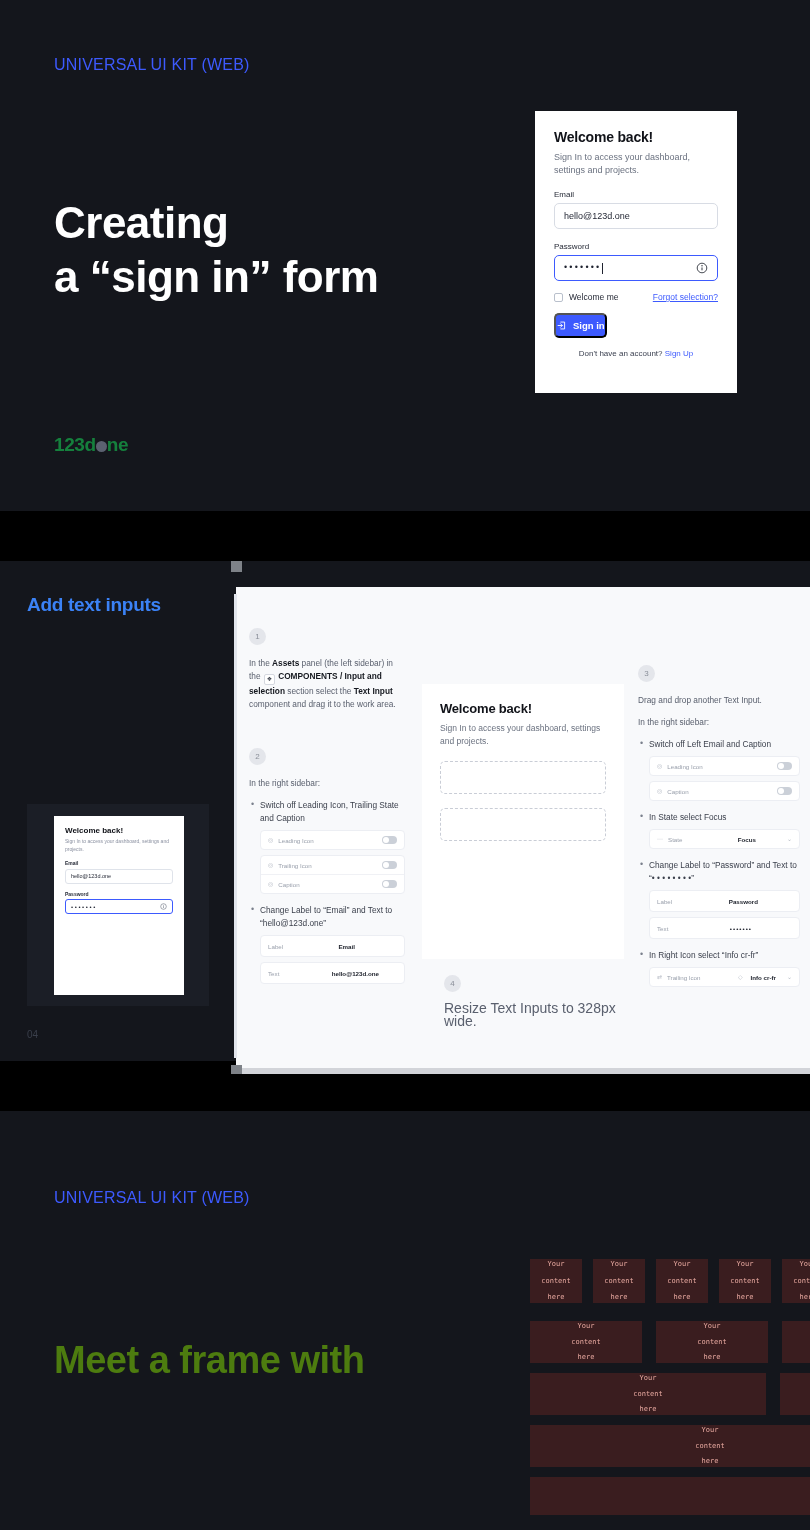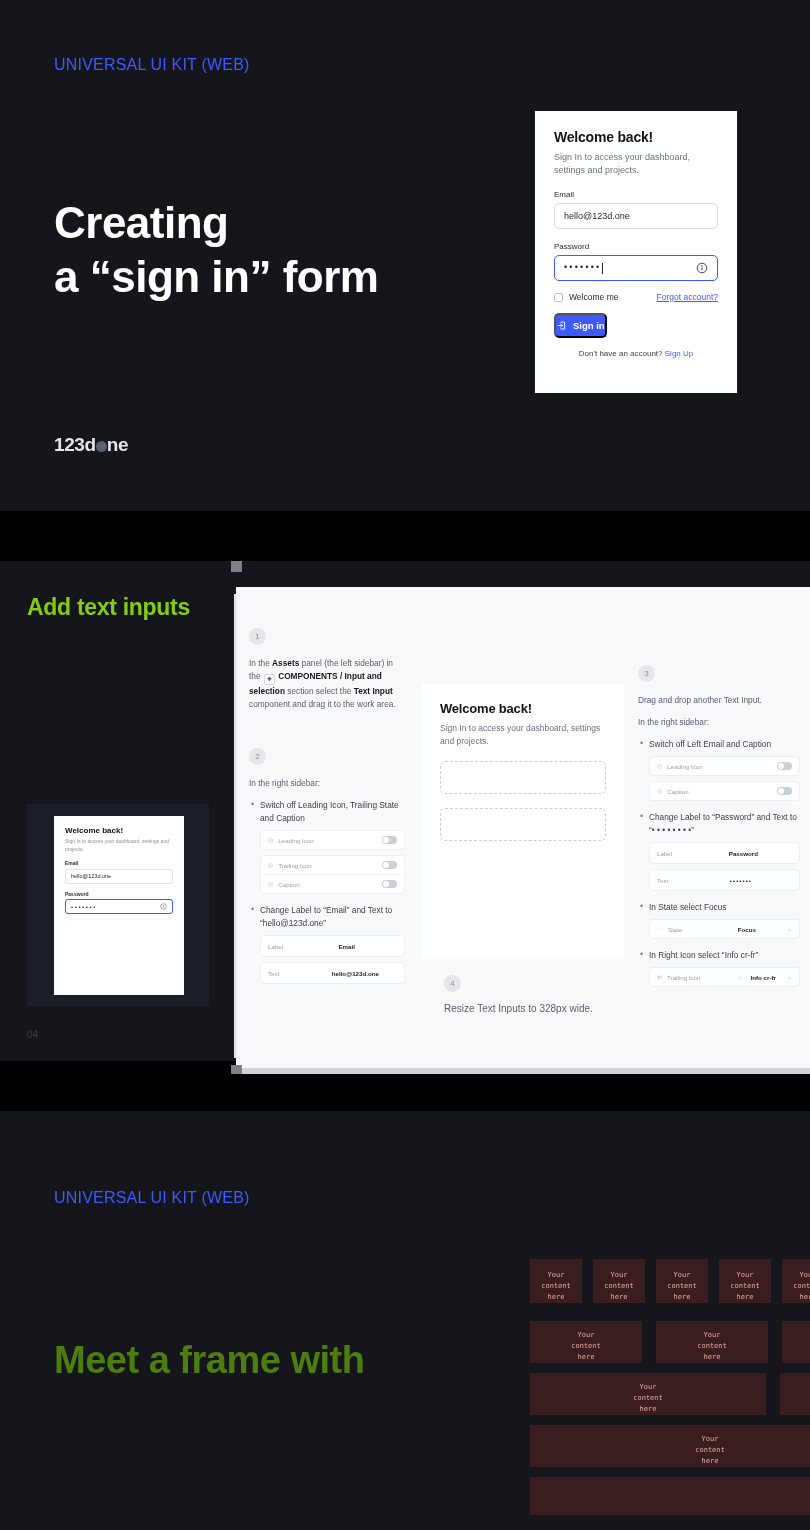--- a/index.html
+++ b/index.html
@@ -21,21 +21,21 @@
     font-size: 16px; letter-spacing: .2px; color: #3d5afe;
     font-weight: 400;
   }
   .slide1 .headline {
     position: absolute; left: 54px; top: 196px;
     font-size: 44px; line-height: 54px; color: #fff;
     font-weight: 700; letter-spacing: -.5px;
   }
   .logo {
     position: absolute; left: 54px; top: 434px;
-    font-size: 19px; font-weight: 700; color: #e5e5e5; letter-spacing: -.4px;
+    font-size: 19px; font-weight: 700; color: #15803d; letter-spacing: -.4px;
   }
   .logo .dot {
     display: inline-block; width: 11px; height: 11px; border-radius: 50%;
     background: #5b6170; position: relative; top: 1px; margin: 0 0px;
   }
 
   
   .signin-card {
     position: absolute; left: 535px; top: 111px; width: 202px; height: 282px;
     background: #ffffff; padding: 18px 19px;
@@ -69,21 +69,21 @@
   
   .band { position: absolute; left: 0; width: 810px; background: #000; }
 
   
   .slide2 {
     position: absolute; left: 0; top: 561px; width: 810px; height: 500px;
     background: #14161c;
   }
   .slide2 .title {
     position: absolute; left: 27px; top: 33px;
-    font-size: 23px; font-weight: 700; color: #84cc16; letter-spacing: -.3px;
+    font-size: 19px; font-weight: 700; color: #3b82f6; letter-spacing: -.3px;
   }
   .pagenum {
     position: absolute; left: 27px; top: 468px;
     font-size: 10px; color: #3a3f4b; font-weight: 500;
   }
   .mini-wrap {
     position: absolute; left: 27px; top: 804px; width: 182px; height: 202px;
   }
   .mini-card {
     position: absolute; left: 54px; top: 816px;
@@ -160,38 +160,38 @@
   .preview-card {
     position: absolute; left: 422px; top: 684px; width: 202px; height: 275px;
     background: #fff; padding: 17px 18px;
   }
   .pc-title { font-size: 13px; font-weight: 700; color: #111319; letter-spacing: -.2px; }
   .pc-sub { margin-top: 6px; font-size: 8.5px; line-height: 12.5px; color: #6b7280; }
   .ph-box {
     margin-top: 14px; height: 33px; border: 1px dashed #c9cdd6; border-radius: 5px;
   }
   .step4 { position: absolute; left: 444px; top: 975px; }
-  .step4 .cap { margin-top: 10px; font-size: 10px; color: #5a606e; }
+  .step4 .cap { margin-top: 10px; font-size: 14px; color: #5a606e; }
 
   
   .slide3 {
     position: absolute; left: 0; top: 1111px; width: 810px; height: 419px;
     background: #14161c;
   }
   .slide3 .kicker { top: 78px; }
   .slide3 .headline {
     position: absolute; left: 54px; top: 222px;
     font-size: 38px; line-height: 54px; color: #4d7c0f; font-weight: 700; letter-spacing: -.5px;
   }
   .al-stage { position: absolute; left: 520px; top: 148px; width: 290px; height: 271px; }
   .al-row { position: absolute; display: flex; gap: 12px; }
   .al-box {
     background: #3a1d1f; color: #e8a9a0; font-family: "DejaVu Sans Mono", monospace;
     font-size: 7px; line-height: 11px; text-align: center;
-    display: flex; flex-direction: column; align-items: center; justify-content: flex-end;
+    display: flex; flex-direction: column; align-items: center; justify-content: space-between;
   }
 </style>
 </head>
 <body>
 
 <div class="page">
 
   <section class="slide1">
     <div class="kicker">UNIVERSAL UI KIT (WEB)</div>
     <h1 class="headline">
@@ -219,21 +219,21 @@
           <circle cx="8" cy="5" r=".85" fill="#20242e"></circle>
           <rect x="7.4" y="7" width="1.2" height="4.4" rx=".6" fill="#20242e"></rect>
         </svg>
       </div>
 
       <div class="sc-row">
         <label class="remember">
           <span class="cbox"></span>
           <span>Welcome me</span>
         </label>
-        <a class="forgot" href="#">Forgot account?</a>
+        <a class="forgot" href="#">Forgot selection?</a>
       </div>
 
       <button class="sc-btn">
         <svg width="11" height="11" viewBox="0 0 16 16">
           <path d="M7 3H12.5V13H7" fill="none" stroke="#fff" stroke-width="1.3" stroke-linecap="round"></path>
           <path d="M3 8H9M6.6 5.4L9.2 8L6.6 10.6" fill="none" stroke="#fff" stroke-width="1.3" stroke-linecap="round" stroke-linejoin="round"></path>
         </svg>
         <span>Sign in</span>
       </button>
 
@@ -359,43 +359,43 @@
         <div class="prop-group">
           <div class="prop-row">
             <span class="tiny-ic">◎</span>
             <span class="pr-label">Caption</span>
             <span class="toggle"></span>
           </div>
         </div>
       </li>
 
       <li style="margin-top:10px">
-        <span>Change Label to “Password” and Text to “• • • • • • • •”</span>
-        <div class="prop-group">
-          <div class="prop-row" style="height:20px">
-            <span class="pr-label">Label</span>
-            <span class="pr-val" style="margin-right:34px">Password</span>
-          </div>
-        </div>
-        <div class="prop-group">
-          <div class="prop-row" style="height:20px">
-            <span class="pr-label">Text</span>
-            <span class="pr-val" style="margin-right:40px;letter-spacing:1px">•••••••</span>
-          </div>
-        </div>
-      </li>
-
-      <li style="margin-top:10px">
         <span>In State select Focus</span>
         <div class="prop-group">
           <div class="prop-row">
             <span class="tiny-ic">⋯</span>
             <span class="pr-label">State</span>
             <span class="pr-val" style="margin-right:26px">Focus</span>
             <span class="tiny-ic">⌄</span>
+          </div>
+        </div>
+      </li>
+
+      <li style="margin-top:10px">
+        <span>Change Label to “Password” and Text to “• • • • • • • •”</span>
+        <div class="prop-group">
+          <div class="prop-row" style="height:20px">
+            <span class="pr-label">Label</span>
+            <span class="pr-val" style="margin-right:34px">Password</span>
+          </div>
+        </div>
+        <div class="prop-group">
+          <div class="prop-row" style="height:20px">
+            <span class="pr-label">Text</span>
+            <span class="pr-val" style="margin-right:40px;letter-spacing:1px">•••••••</span>
           </div>
         </div>
       </li>
 
       <li style="margin-top:10px">
         <span>In Right Icon select “Info cr-fr”</span>
         <div class="prop-group">
           <div class="prop-row">
             <span class="tiny-ic">⇄</span>
             <span class="pr-label">Trailing Icon</span>

